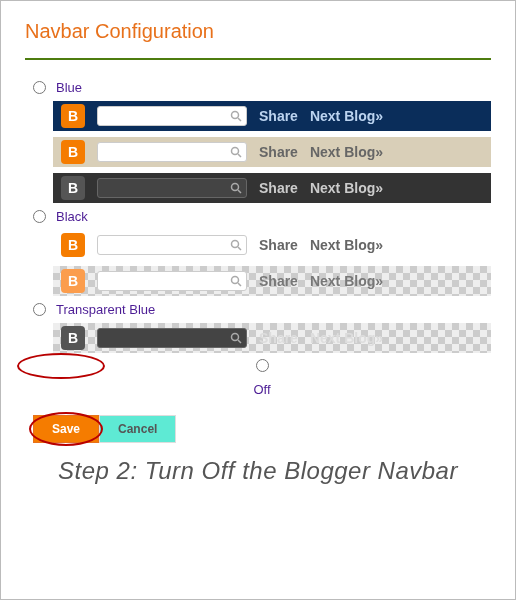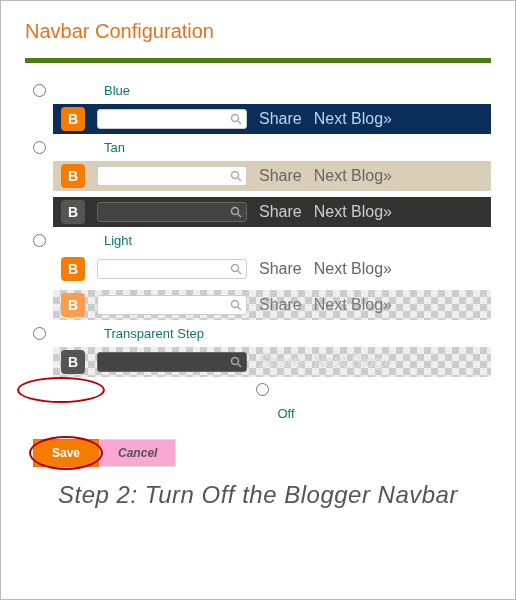--- a/index.html
+++ b/index.html
@@ -1,51 +1,51 @@
 <!DOCTYPE html>
 <html><head>
   <meta charset="utf-8">
   <style>
     * { margin: 0; padding: 0; box-sizing: border-box; }
     body { width: 516px; height: 600px; font-family: Arial, sans-serif; background: #fff; color: #333; font-size: 13px; position: relative; }
     .container { padding: 20px 25px 0 25px; }
-    .page-title { color: #e8711b; font-size: 20px; font-weight: normal; padding-bottom: 15px; border-bottom: 5px solid #4d7c0f; margin-bottom: 20px; }
+    .page-title { color: #e8711b; font-size: 20px; font-weight: normal; padding-bottom: 15px; border-bottom: 2px solid #4d7c0f; margin-bottom: 20px; }
     .option { margin-bottom: 6px; }
     .option-row { display: flex; align-items: center; gap: 10px; margin-bottom: 6px; padding-left: 8px; }
     .option-row input[type="radio"] { width: 13px; height: 13px; accent-color: #4285f4; }
-    .option-label { color: #0f766e; font-size: 13px; margin-left: 48px; }
+    .option-label { color: #4c1d95; font-size: 13px; }
     .preview { margin-left: 28px; height: 30px; display: flex; align-items: center; padding: 0 8px; gap: 12px; position: relative; }
     .preview.blue { background: #0a2d5a; }
     .preview.tan { background: #d9cfb8; }
     .preview.black { background: #333; }
     .preview.silver { background: #fff; }
     .preview.tlight { background: repeating-conic-gradient(#ccc 0% 25%, #eee 0% 50%) 0 0 / 14px 14px; }
     .preview.tdark { background: repeating-conic-gradient(#ccc 0% 25%, #eee 0% 50%) 0 0 / 14px 14px; }
     .logo { width: 24px; height: 24px; border-radius: 4px; display: flex; align-items: center; justify-content: center; font-weight: bold; font-size: 14px; }
     .logo.orange { background: #f57c00; color: #fff; }
     .logo.orange-light { background: #fb9d4d; color: #fff; }
     .logo.dark { background: #555; color: #fff; }
     .searchbox { flex: 0 0 150px; height: 20px; background: #fff; border: 1px solid #ccc; border-radius: 3px; display: flex; align-items: center; justify-content: flex-end; padding: 0 4px; }
     .searchbox.dark { background: #444; border-color: #666; }
     .mag { width: 12px; height: 12px; }
     .mag circle { fill: none; stroke: #aaa; stroke-width: 1.5; }
     .mag line { stroke: #aaa; stroke-width: 1.5; }
-    .link { font-size: 16px; }
+    .link { font-size: 14px; font-weight: bold; }
     .blue .link { color: #bcd4f0; }
     .tan .link, .silver .link { color: #666; }
     .black .link { color: #ccc; }
     .tlight .link { color: #777; }
     .tdark .link { color: #ddd; }
     .off-row { position: relative; flex-direction: column; }
     .circle-annot { position: absolute; border: 2.5px solid #b80000; border-radius: 50%; pointer-events: none; }
     .circle-off { width: 88px; height: 26px; left: -8px; top: -6px; }
     .button-row { display: flex; gap: 0; margin-top: 18px; margin-left: 8px; position: relative; }
     .btn { height: 28px; padding: 0 18px; font-size: 12px; font-weight: bold; cursor: pointer; border: 1px solid #ddd; display: flex; align-items: center; text-align: right; }
     .btn-save { background: #f57c00; color: #fff; border-color: #e8711b; }
-    .btn-cancel { background: #f9a8d4; color: #555; font-style: italic; }
+    .btn-cancel { background: #5eead4; color: #555; }
     .circle-save { width: 74px; height: 34px; left: -4px; top: -3px; }
     .caption { font-family: Liberation Sans, sans-serif; font-style: italic; font-size: 24px; color: #555; text-align: center; margin-top: 14px; letter-spacing: 0.5px; }
     .outer-border { position: absolute; top: 0; left: 0; right: 0; bottom: 0; border: 1px solid #bbb; pointer-events: none; }
   </style>
 </head>
 <body>
 
 <div class="container">
   <h1 class="page-title">Navbar Configuration</h1>
 
@@ -61,24 +61,20 @@
             <circle cx="5" cy="5" r="3.5"></circle>
             <line x1="8" y1="8" x2="11" y2="11"></line>
           </svg>
       </div>
       <span class="link">Share</span>
       <span class="link">Next Blog»</span>
     </div>
   </div>
 
   <div class="option">
-    <label class="option-row">
-      <input type="radio" name="nb" style="">
-      <span class="option-label">Tan</span>
-    </label>
     <div class="preview tan">
       <div class="logo orange">B</div>
       <div class="searchbox">
         <svg class="mag" viewBox="0 0 12 12">
             <circle cx="5" cy="5" r="3.5"></circle>
             <line x1="8" y1="8" x2="11" y2="11"></line>
           </svg>
       </div>
       <span class="link">Share</span>
       <span class="link">Next Blog»</span>
@@ -95,21 +91,21 @@
           </svg>
       </div>
       <span class="link">Share</span>
       <span class="link">Next Blog»</span>
     </div>
   </div>
 
   <div class="option">
     <label class="option-row">
       <input type="radio" name="nb" style="">
-      <span class="option-label">Light</span>
+      <span class="option-label">Black</span>
     </label>
     <div class="preview silver">
       <div class="logo orange">B</div>
       <div class="searchbox">
         <svg class="mag" viewBox="0 0 12 12">
             <circle cx="5" cy="5" r="3.5"></circle>
             <line x1="8" y1="8" x2="11" y2="11"></line>
           </svg>
       </div>
       <span class="link">Share</span>
@@ -127,21 +123,21 @@
           </svg>
       </div>
       <span class="link">Share</span>
       <span class="link">Next Blog»</span>
     </div>
   </div>
 
   <div class="option">
     <label class="option-row">
       <input type="radio" name="nb" style="">
-      <span class="option-label">Transparent Step</span>
+      <span class="option-label">Transparent Blue</span>
     </label>
     <div class="preview tdark">
       <div class="logo dark">B</div>
       <div class="searchbox dark">
         <svg class="mag" viewBox="0 0 12 12">
             <circle cx="5" cy="5" r="3.5"></circle>
             <line x1="8" y1="8" x2="11" y2="11"></line>
           </svg>
       </div>
       <span class="link">Share</span>

